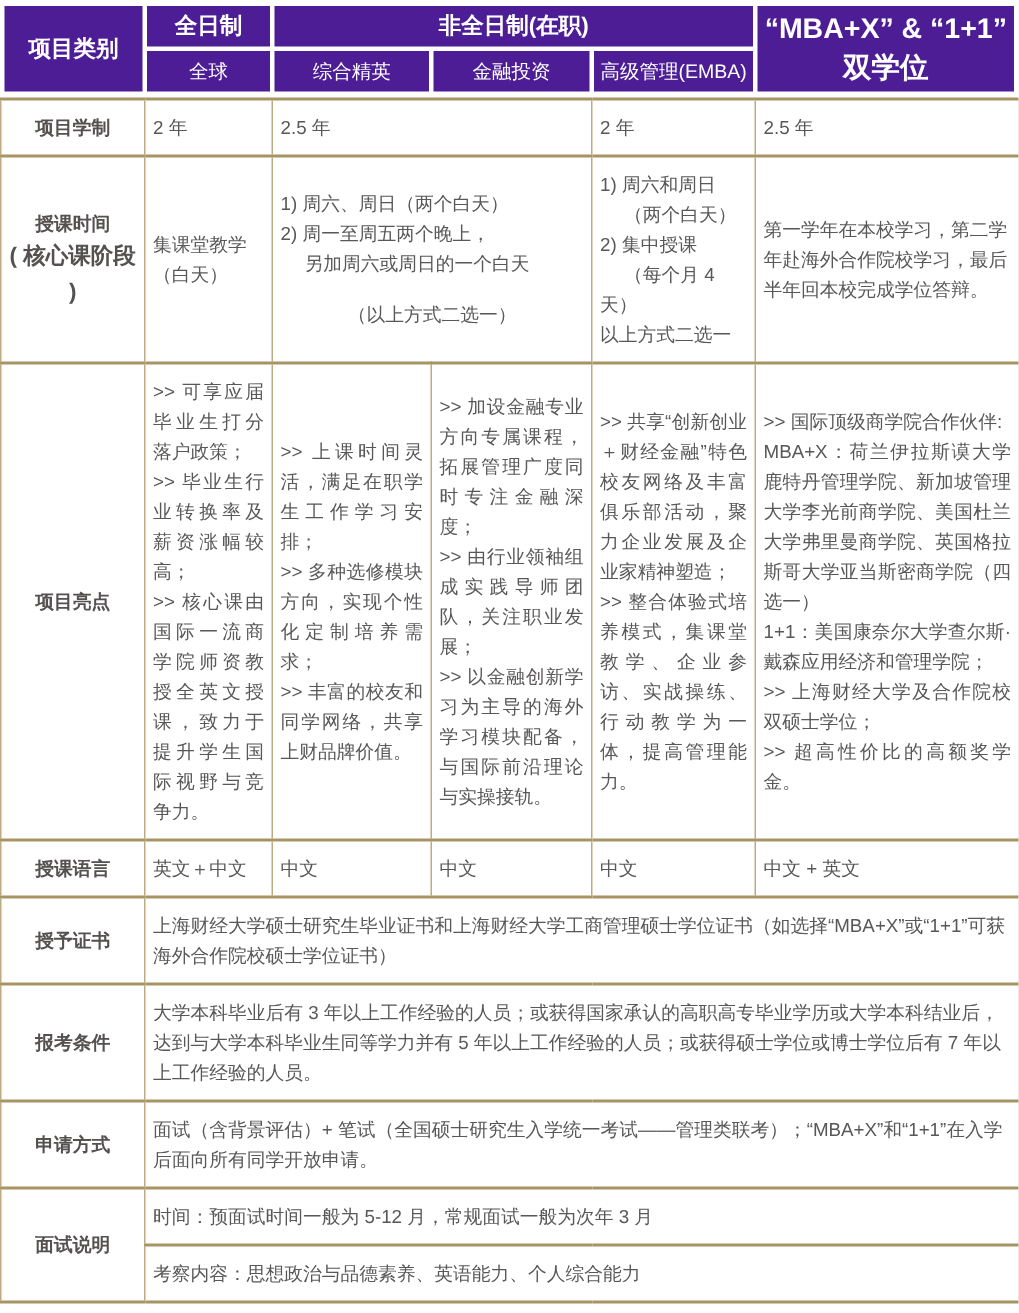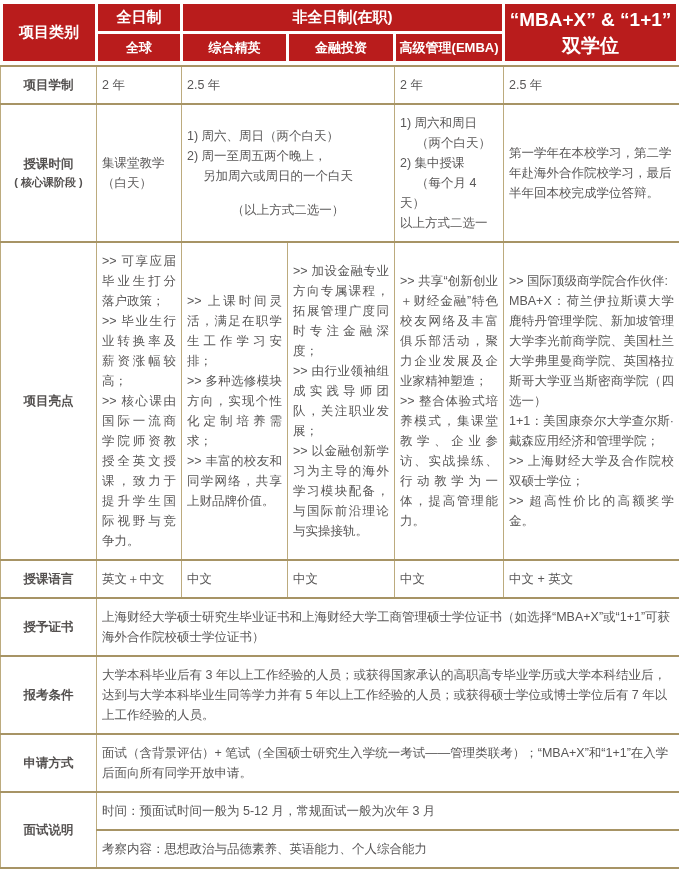--- a/index.html
+++ b/index.html
@@ -12,31 +12,31 @@
   .page { width: 679px; padding: 1px 0 14px 0; }
 
   
   table.hdr {
     width: 679px;
     table-layout: fixed;
     border-collapse: separate;
     border-spacing: 3px;
   }
   table.hdr th {
-    background: #b91c1c;
+    background: #4c1d95;
     color: #ffffff;
     font-weight: bold;
     font-size: 15px;
     text-align: center;
     vertical-align: middle;
     height: 27px;
     padding: 1px 2px;
     overflow: hidden;
   }
-  table.hdr th.sub { font-size: 13px; font-weight: bold; }
+  table.hdr th.sub { font-size: 13px; font-weight: normal; }
   table.hdr th.dual { font-size: 19px; line-height: 1.35; white-space: pre-line; }
 
   
   table.tbl {
     width: 679px;
     table-layout: fixed;
     border-collapse: collapse;
     margin-top: 1px;
   }
   table.tbl td {
@@ -49,21 +49,21 @@
     padding: 8px 5px;
   }
   td.rowlabel {
     font-size: 15px;
     font-weight: bold;
     color: #545150;
     text-align: center;
     padding: 8px 4px;
     line-height: 1.35;
   }
-  td.rowlabel .small { font-size: 11px; font-weight: bold; display: block; }
+  td.rowlabel .small { font-size: 15px; font-weight: bold; display: block; }
   td.center { text-align: left; }
   .pre { white-space: pre-line; }
   td.hl { text-align: justify; vertical-align: middle; padding: 10px 8px; }
   td.wide { padding: 10px 14px; }
   td.subrow1 { border-bottom: 1px solid #c8bc99; }
   td.subrow2 { border-top: 1px solid #c8bc99; }
   .note-center { text-align: center; margin-top: 14px; }
 </style>
 </head>
 <body>

